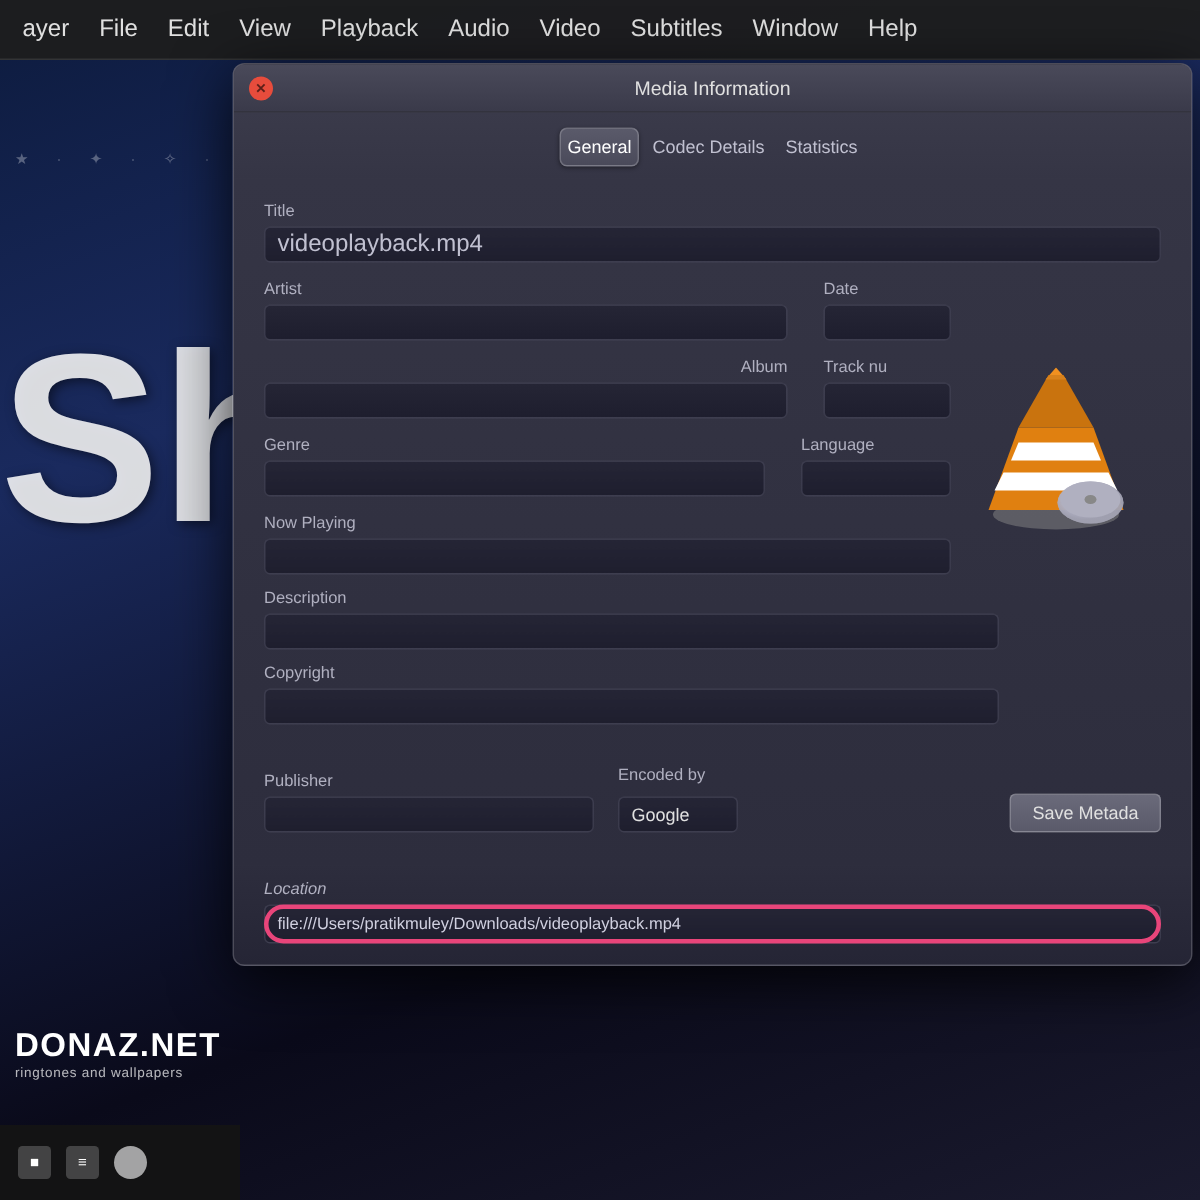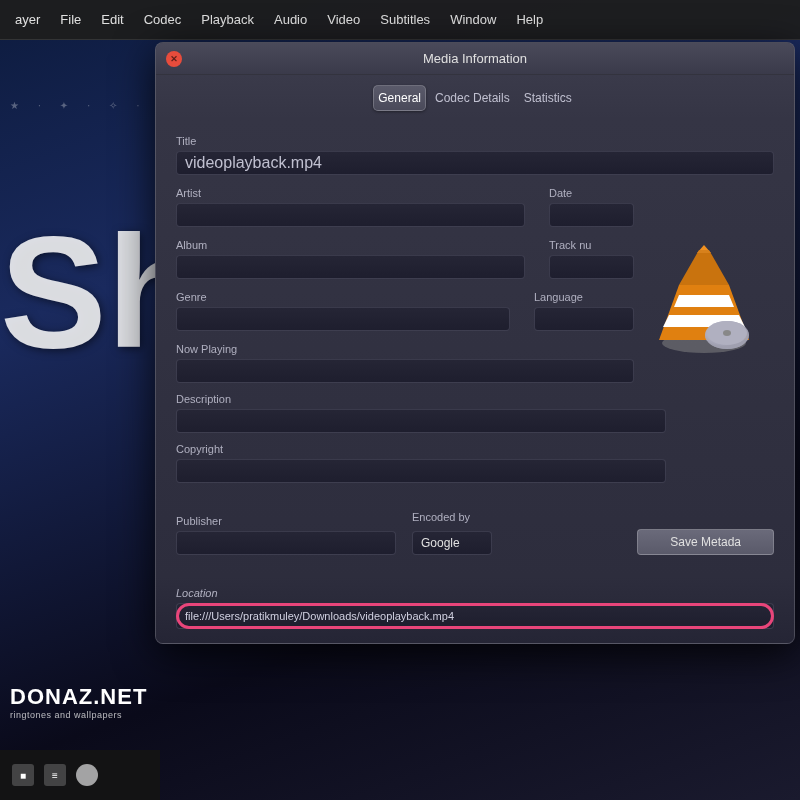--- a/index.html
+++ b/index.html
@@ -82,21 +82,21 @@
 
     .menu-bar .menu-items {
       display: flex;
       align-items: center;
       gap: 0px;
       padding-left: 5px;
     }
 
     .menu-item {
       color: #e0e0e0;
-      font-size: 13px;
+      font-size: 16px;
       padding: 4px 10px;
       cursor: pointer;
       border-radius: 4px;
     }
 
     
     .player-controls {
       position: absolute;
       bottom: 0;
       left: 0;
@@ -264,21 +264,21 @@
     .vlc-cone {
       width: 110px;
       height: 110px;
     }
 
     
     .save-btn {
       background: linear-gradient(180deg, #6a6a7a 0%, #5a5a6a 100%);
       border: 1px solid rgba(255,255,255,0.2);
       border-radius: 4px;
-      padding: 5px 32px;
+      padding: 5px 14px;
       color: #e0e0e0;
       font-size: 12px;
       cursor: pointer;
       white-space: nowrap;
     }
 
     
     .location-bar {
       padding: 10px 20px 14px;
       background: linear-gradient(180deg, #2d2d3d 0%, #252535 100%);
@@ -346,21 +346,21 @@
 <div class="donaz-text">
   <div class="site-name">DONAZ.NET</div>
   <div class="site-sub">ringtones and wallpapers</div>
 </div>
 
 <div class="menu-bar">
   <div class="menu-items">
     <div class="menu-item">ayer</div>
     <div class="menu-item">File</div>
     <div class="menu-item">Edit</div>
-    <div class="menu-item">Codec</div>
+    <div class="menu-item">View</div>
     <div class="menu-item">Playback</div>
     <div class="menu-item">Audio</div>
     <div class="menu-item">Video</div>
     <div class="menu-item">Subtitles</div>
     <div class="menu-item">Window</div>
     <div class="menu-item">Help</div>
   </div>
 </div>
 
 <div class="dialog">
@@ -391,21 +391,21 @@
             <div class="form-label">Artist</div>
             <input class="form-input" style="width: 100%;" value="">
           </div>
           <div class="form-group" style="flex:0 0 85px;">
             <div class="form-label">Date</div>
             <input class="form-input" style="width: 100%;" value="">
           </div>
         </div>
 
         <div class="form-row">
-          <div class="form-group" style="flex:1;">
+          <div class="form-group" style="flex:1;align-items:flex-end;">
             <div class="form-label">Album</div>
             <input class="form-input" style="width: 100%;" value="">
           </div>
           <div class="form-group" style="flex:0 0 85px;">
             <div class="form-label">Track nu</div>
             <input class="form-input" style="width: 100%;" value="">
           </div>
         </div>
 
         <div class="form-row">

